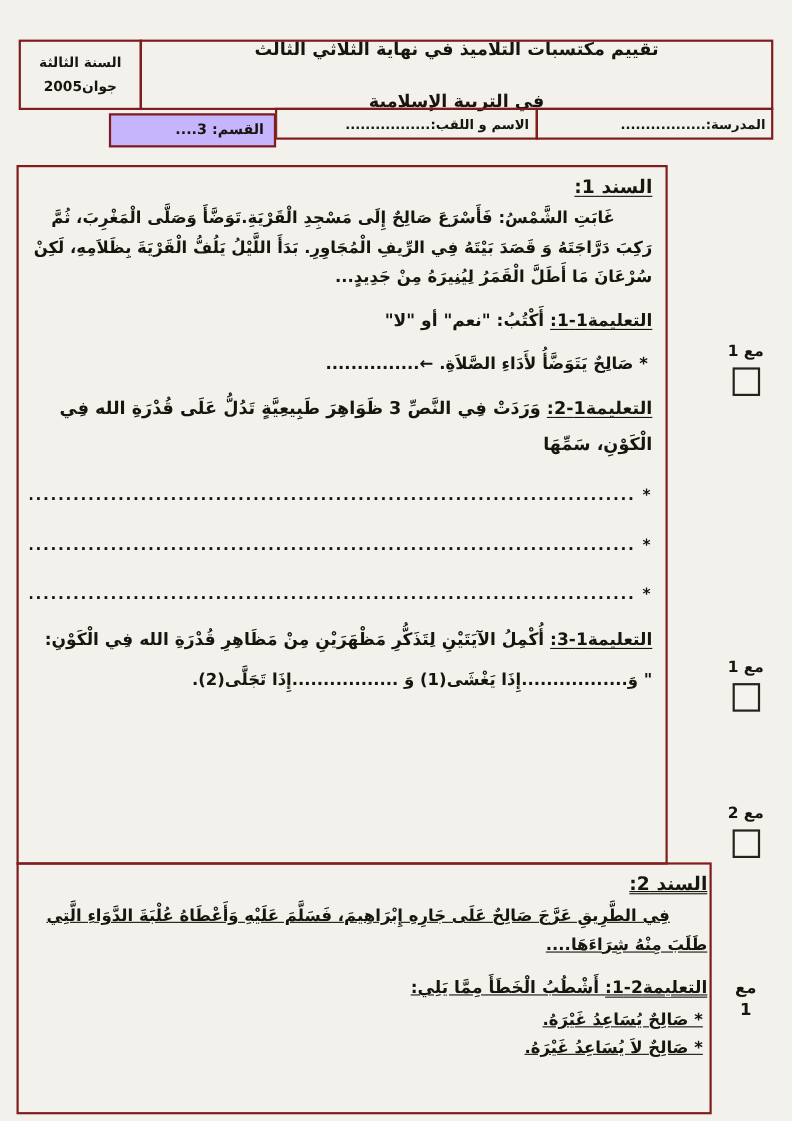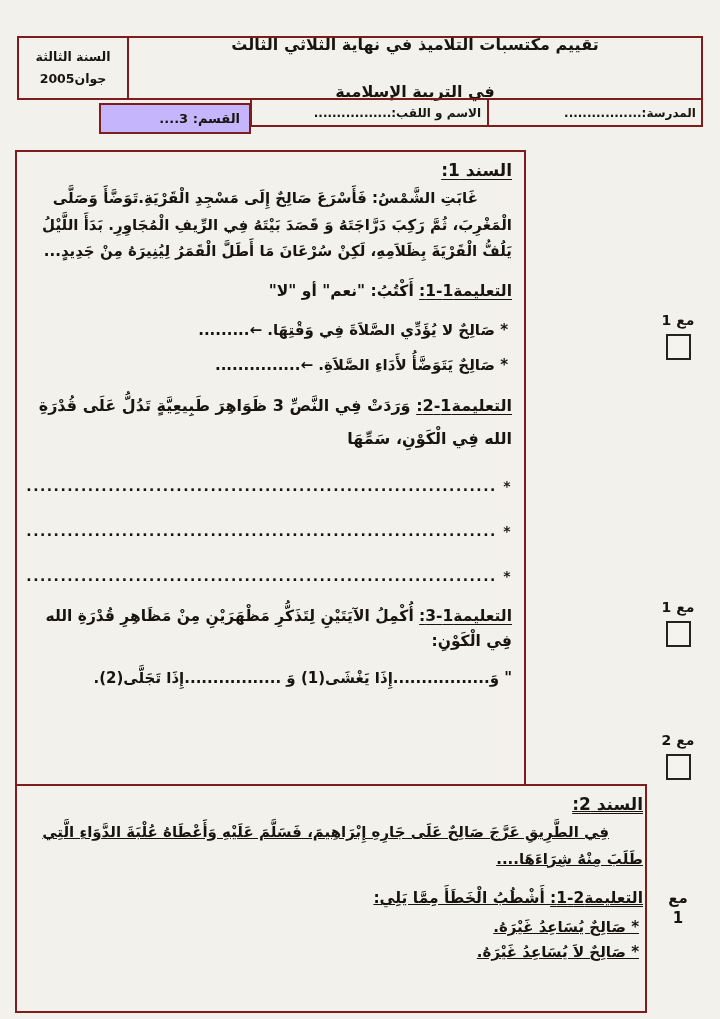--- a/index.html
+++ b/index.html
@@ -36,21 +36,21 @@
     font-weight:bold; font-size:12px; padding:6px 6px 0 2px;
     white-space:nowrap; overflow:hidden;
   }
   .hdr-class {
     left:99px; top:103px; width:152px; height:31px;
     font-weight:bold; font-size:13px; padding:6px 9px 0 2px;
     background:#c4b5fd; white-space:nowrap; overflow:hidden;
   }
 
   
-  .box1 { left:15px; top:150px; width:511px; height:636px; padding:8px 12px 0 10px; overflow:hidden; }
+  .box1 { left:15px; top:150px; width:592px; height:636px; padding:8px 12px 0 10px; overflow:hidden; }
   .box2 { left:15px; top:784px; width:632px; height:229px; padding:8px 2px 0 10px; overflow:hidden;text-decoration:underline; }
 
   .sec-heading {
     font-size:17px; font-weight:bold;
     text-decoration:underline; text-underline-offset:3px;
     margin-bottom:5px;
   }
   .passage {
     font-size:15px; font-weight:bold; line-height:1.78;
     text-indent:34px; text-align:right;
@@ -94,21 +94,20 @@
   <div class="abs bordered hdr-name">الاسم و اللقب:.................</div>
   <div class="abs bordered hdr-class">القسم: 3....</div>
 
   <div class="abs bordered box1">
     <div class="sec-heading">السند 1:</div>
     <p class="passage">غَابَتِ الشَّمْسُ: فَأَسْرَعَ صَالِحٌ إِلَى مَسْجِدِ الْقَرْيَةِ.تَوَضَّأَ وَصَلَّى الْمَغْرِبَ، ثُمَّ رَكِبَ دَرَّاجَتَهُ وَ قَصَدَ بَيْتَهُ فِي الرِّيفِ الْمُجَاوِرِ. بَدَأَ اللَّيْلُ يَلُفُّ الْقَرْيَةَ بِظَلاَمِهِ، لَكِنْ سُرْعَانَ مَا أَطَلَّ الْقَمَرُ لِيُنِيرَهُ مِنْ جَدِيدٍ...</p>
 
     <div class="taskline">
       <span class="task-label">التعليمة1-1:</span><span> أَكْتُبُ: "نعم"   أو  "لا"</span>
     </div>
-    <div class="yn-item">* صَالِحٌ لا يُؤَدِّي الصَّلاَةَ فِي وَقْتِهَا.  ←.........</div>
     <div class="yn-item">* صَالِحٌ يَتَوَضَّأُ لأَدَاءِ الصَّلاَةِ.  ←...............</div>
 
     <div class="big-task">
       <span class="task-label">التعليمة1-2:</span><span> وَرَدَتْ فِي النَّصِّ 3 ظَوَاهِرَ طَبِيعِيَّةٍ تَدُلُّ عَلَى قُدْرَةِ الله فِي الْكَوْنِ، سَمِّهَا</span>
     </div>
     <div class="ansline">* ........................................................................................................................................</div>
     <div class="ansline">* ........................................................................................................................................</div>
     <div class="ansline">* ........................................................................................................................................</div>
 
     <div class="taskline">

